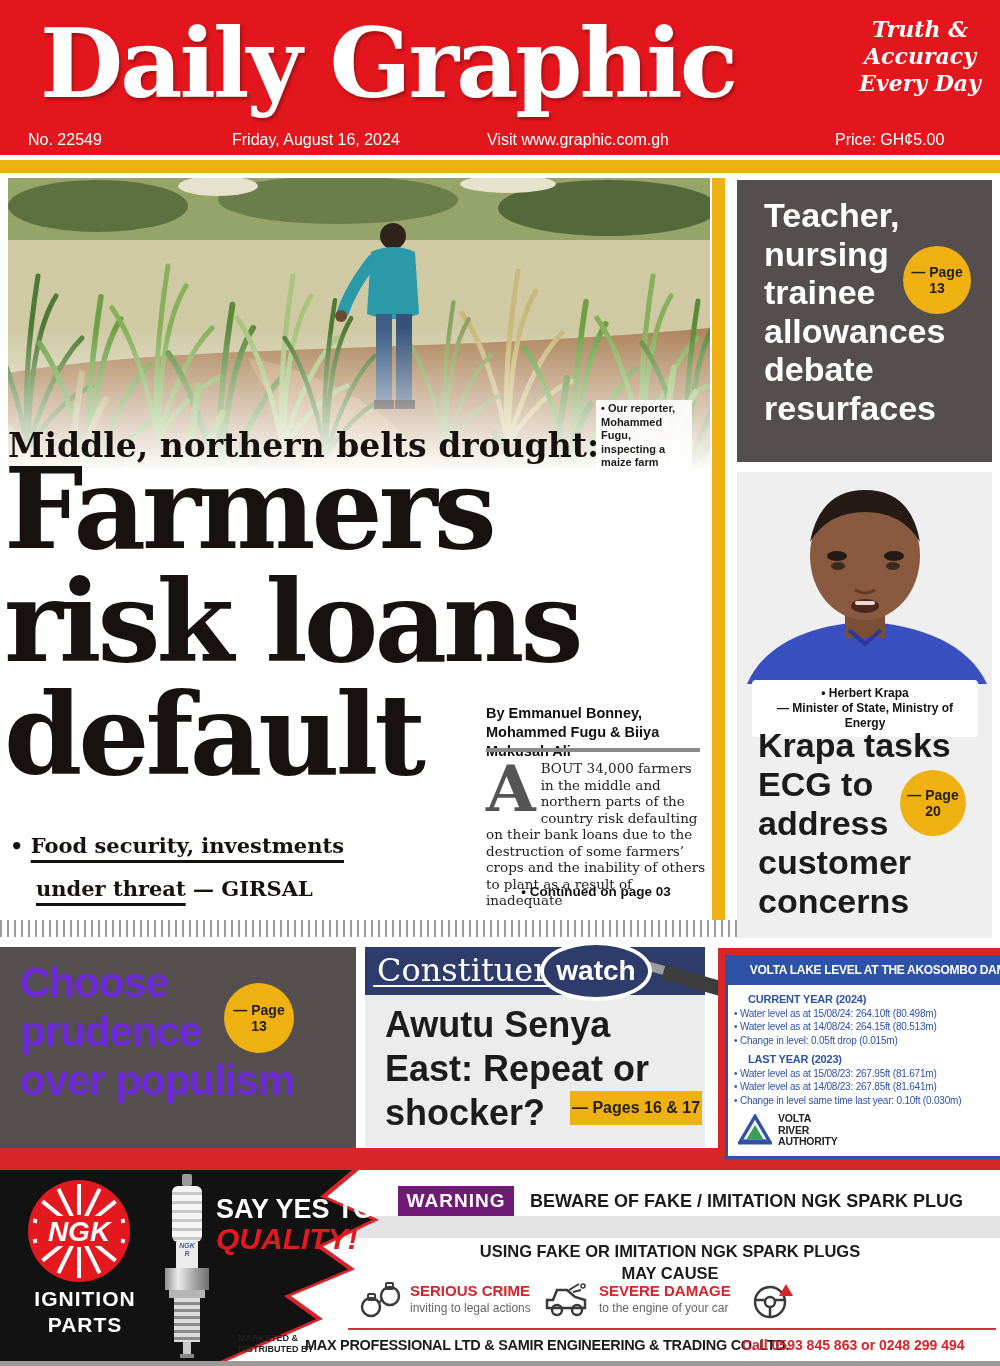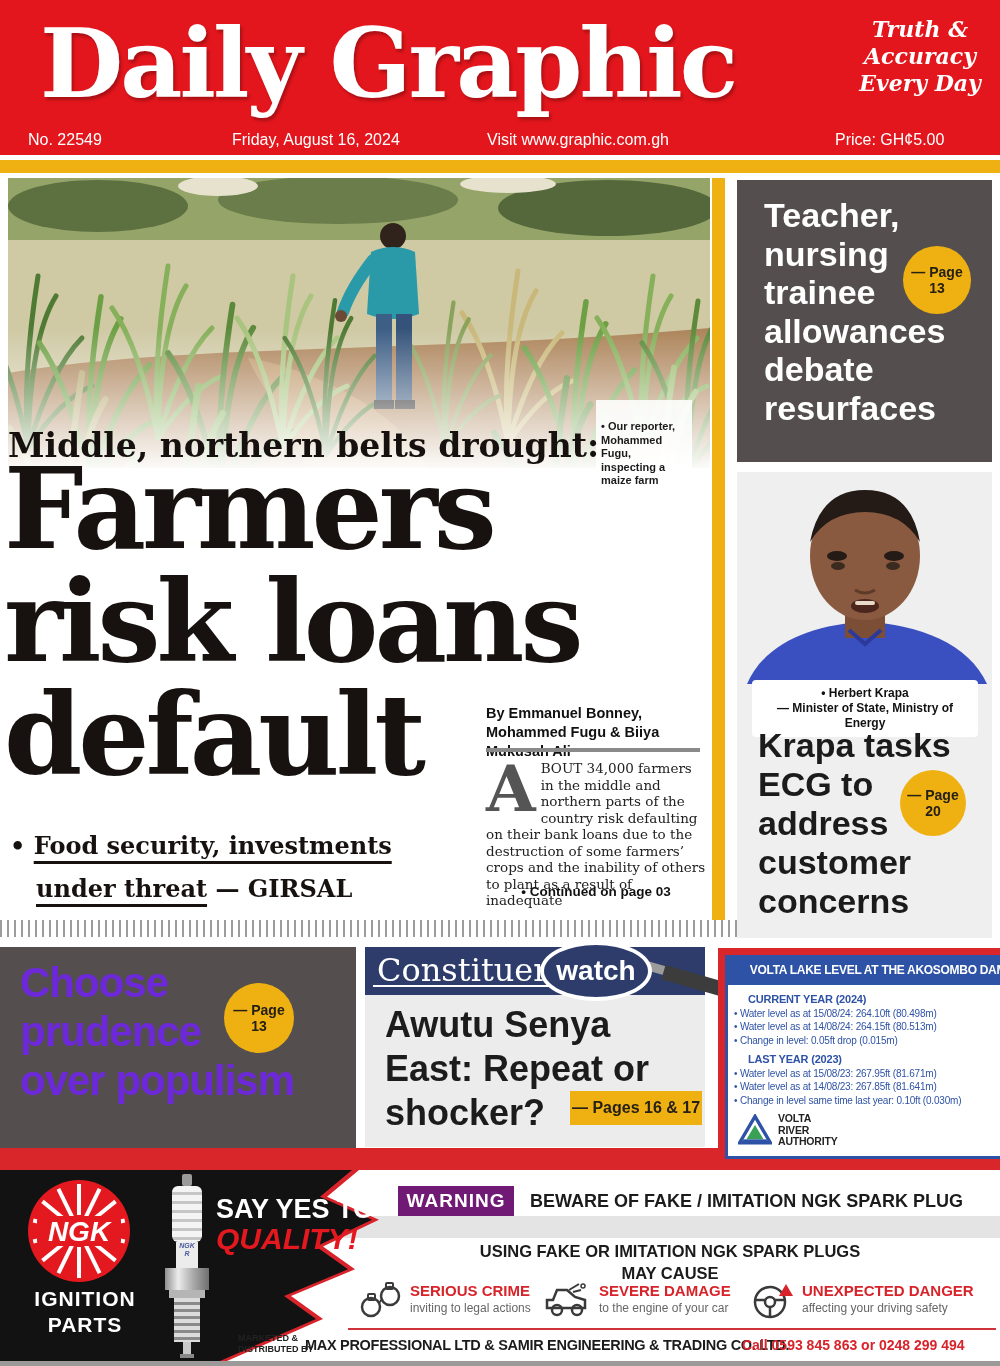--- a/index.html
+++ b/index.html
@@ -17,29 +17,29 @@
   .mast-tagline { left:845px; top:16px; width:150px; text-align:center; color:#fff;
                   font-family:"DejaVu Serif", serif; font-style:italic; font-weight:bold;
                   font-size:22px; line-height:27px; }
   .infobar-item { top:131px; color:#fff; font-weight:normal; font-size:16px; }
   .gold-rule { left:0; top:160px; width:1000px; height:13px; background:#efb112; }
   .gold-vbar { left:712px; top:178px; width:13px; height:742px; background:#efb112; }
 
   
   .lead-photo { left:8px; top:178px; width:702px; height:290px; }
   .photo-caption { left:596px; top:400px; width:96px; background:rgba(255,255,255,0.88);
-                   padding:20px 5px; font-weight:bold; font-size:11px; line-height:13.5px; color:#1b1b1b; }
+                   padding:2px 5px; font-weight:bold; font-size:11px; line-height:13.5px; color:#1b1b1b; }
 
   
   .kicker { left:8px; top:426px; font-family:"DejaVu Serif", serif; font-weight:bold;
             font-size:33px; color:#16110e; }
   .headline { left:4px; top:452px; font-family:"DejaVu Serif", serif; font-weight:bold;
               font-size:112px; line-height:113px; letter-spacing:-4px; color:#17120f; }
   .subhead { left:10px; top:824px; font-family:"DejaVu Serif", serif; font-weight:bold;
-             font-size:24px; line-height:43px; color:#17120f; }
+             font-size:21px; line-height:43px; color:#17120f; }
   .subhead .u { text-decoration:underline; text-decoration-thickness:3px; text-underline-offset:7px; }
   .subhead .l2 { padding-left:26px; }
   .byline { left:486px; top:704px; width:222px; font-weight:bold; font-size:14.5px; line-height:19px; color:#111; }
   .byline-rule { left:486px; top:748px; width:214px; height:4px; background:#8a8a8a; }
   .article { left:486px; top:760px; width:220px; font-family:"DejaVu Serif", serif;
              font-size:13.5px; line-height:16.5px; color:#222; }
   .dropcap { float:left; font-family:"DejaVu Serif", serif; font-weight:bold; font-size:64px;
              line-height:52px; padding:3px 5px 0 0; color:#555; }
   .continued { left:486px; top:884px; width:220px; text-align:center; font-weight:bold; font-size:13.5px; color:#111; }
   .stripes { left:0; top:920px; width:990px; height:17px;
@@ -387,24 +387,20 @@
       </div>
     </div>
 
     <div class="abs ad-item" style="left:750px">
       <svg width="44" height="38" viewBox="0 0 44 38">
         <circle cx="20" cy="20" r="15" fill="none" stroke="#3a3a3a" stroke-width="2.5"></circle>
         <circle cx="20" cy="20" r="5" fill="none" stroke="#3a3a3a" stroke-width="2.5"></circle>
         <path d="M6 18 h9 M25 18 h9 M20 25 v9" stroke="#3a3a3a" stroke-width="2.5"></path>
         <polygon points="36,2 43,14 29,14" fill="#d9232a"></polygon>
       </svg>
-      <div>
-        <div class="ad-item-title">UNEXPECTED DANGER</div>
-        <div class="ad-item-desc">affecting your driving safety</div>
-      </div>
     </div>
 
     <div class="abs ad-redline"></div>
     <div class="abs marketed pre">MARKETED &amp;
 DISTRIBUTED BY</div>
     <div class="abs distributor">MAX PROFESSIONAL LTD &amp; SAMIR ENGINEERING &amp; TRADING CO. LTD.</div>
     <div class="abs call">Call  0593 845 863 or 0248 299 494</div>
   </section>
 
   <div class="abs page-bottom-edge"></div>

